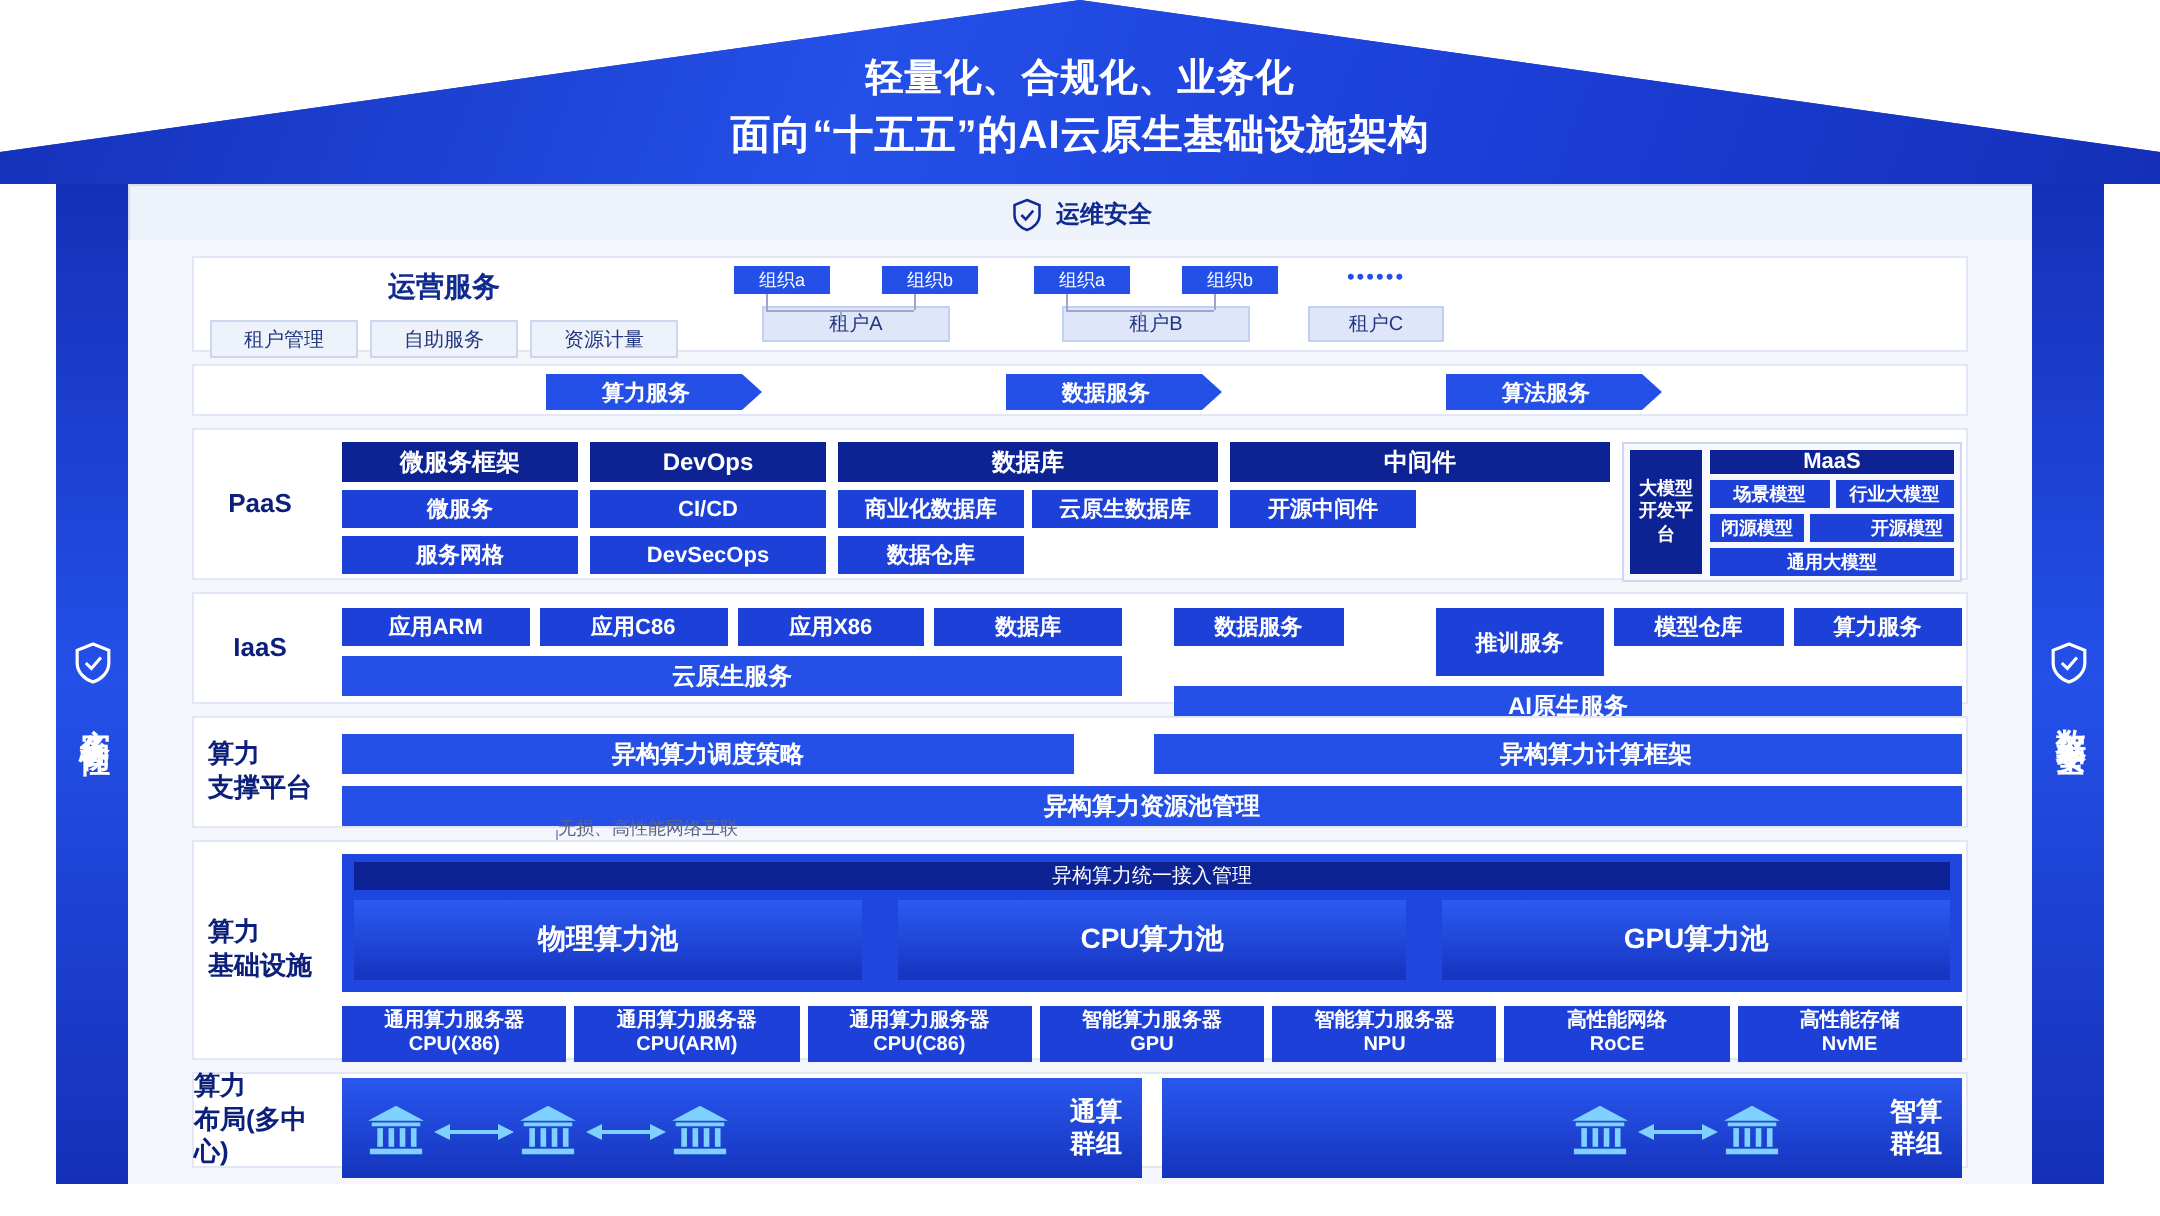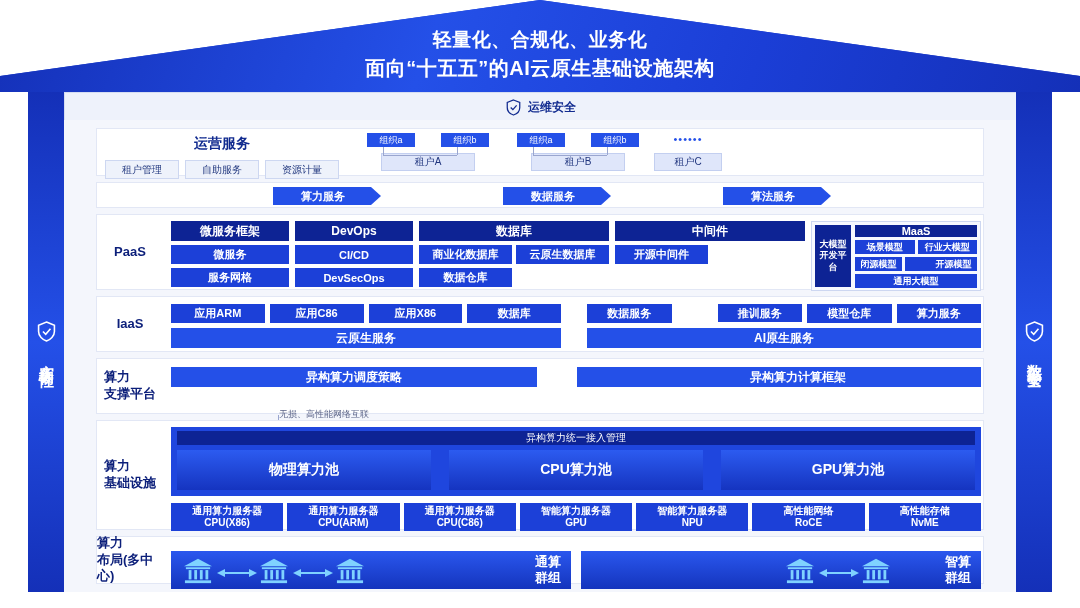--- a/index.html
+++ b/index.html
@@ -136,21 +136,21 @@
   .bank{
     width:30px;height:26px;position:relative;flex:none;
   }
   .arrow-h{
     width:34px;height:10px;position:relative;flex:none;
   }
   .cluster-label{
     color:#fff;font-size:13px;font-weight:bold;line-height:1.25;text-align:center;
   }
   .grp7{
-    position:absolute;top:14px;height:38px;background:linear-gradient(180deg,#2a57ee,#1434bd);
+    position:absolute;top:2px;height:50px;background:linear-gradient(180deg,#2a57ee,#1434bd);
     display:flex;align-items:center;box-sizing:border-box;padding:0 10px;gap:6px;
   }
 </style>
 </head>
 <body>
 
 <div class="roof">
   <div class="roof-shape"></div>
   <div class="roof-text">
     <div class="l1">轻量化、合规化、业务化</div>
@@ -311,40 +311,41 @@
         <div class="chip mid" style="flex:1;height:19px;">应用C86</div>
         <div class="chip mid" style="flex:1;height:19px;">应用X86</div>
         <div class="chip mid" style="flex:1;height:19px;">数据库</div>
       </div>
       <div class="chip" style="height:20px;margin-top:5px;font-size:12px;background:#2450e8;">云原生服务</div>
     </div>
 
     <div style="position:absolute;left:490px;top:7px;width:394px;">
       <div style="display:flex;gap:5px;">
         <div class="chip mid" style="flex:1;height:19px;">数据服务</div>
-        <div class="chip mid" style="flex:1;height:18px;margin-left:41px;">推训服务</div>
+        <div class="chip mid" style="flex:1;height:34px;margin-left:41px;">推训服务</div>
         <div class="chip mid" style="flex:1;height:19px;">模型仓库</div>
         <div class="chip mid" style="flex:1;height:19px;">算力服务</div>
       </div>
       <div class="chip" style="height:20px;margin-top:5px;font-size:12px;background:#2450e8;">AI原生服务</div>
     </div>
   </div>
 
   <div class="row" id="row5">
     <div class="lab">
       <div>
         <div>算力</div>
         <div>支撑平台</div>
       </div>
     </div>
     <div style="position:absolute;left:74px;top:8px;width:810px;">
       <div style="display:flex;gap:40px;">
         <div class="chip" style="flex:1;height:20px;font-size:12px;">异构算力调度策略</div>
         <div class="chip" style="flex:1;height:20px;font-size:12px;padding-left:38px;">异构算力计算框架</div>
       </div>
+      <div class="chip" style="height:20px;margin-top:6px;font-size:12px;">异构算力资源池管理</div>
     </div>
   </div>
 
   <div style="position:absolute;left:32px;top:296px;width:888px;height:0;">
     <div class="vline" style="left:182px;top:-1px;height:14px;"></div>
   </div>
   <div class="dash-note" style="position:absolute;left:150px;top:288px;width:220px;">无损、高性能网络互联</div>
 
   <div class="row" id="row6">
     <div class="lab">

